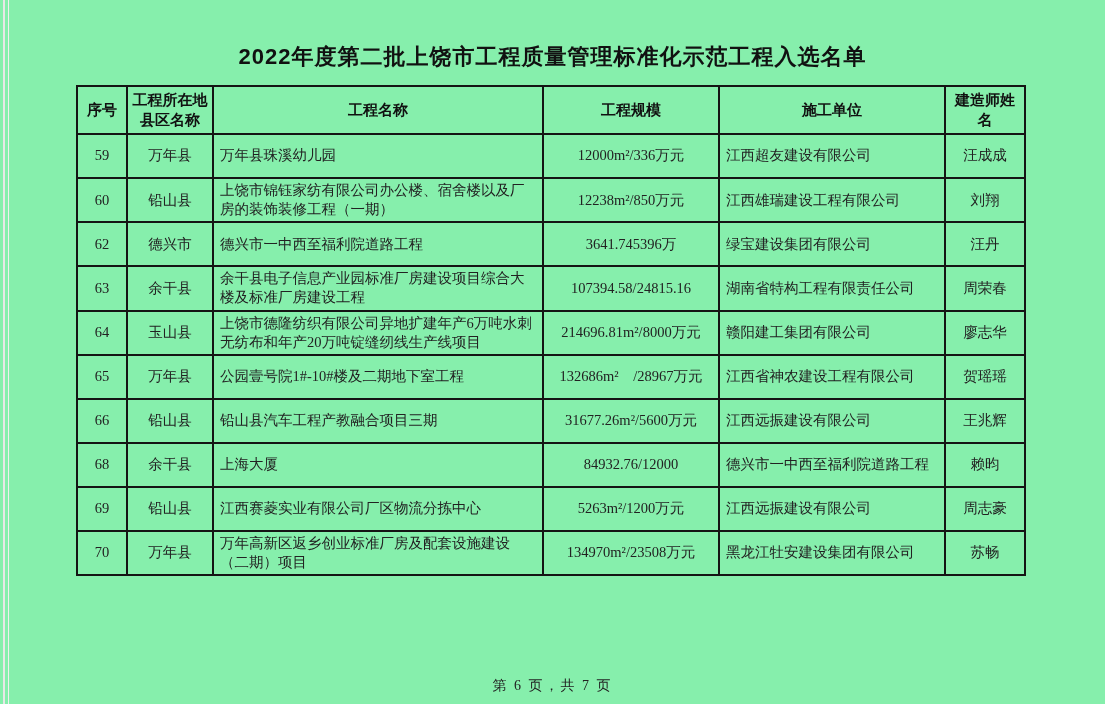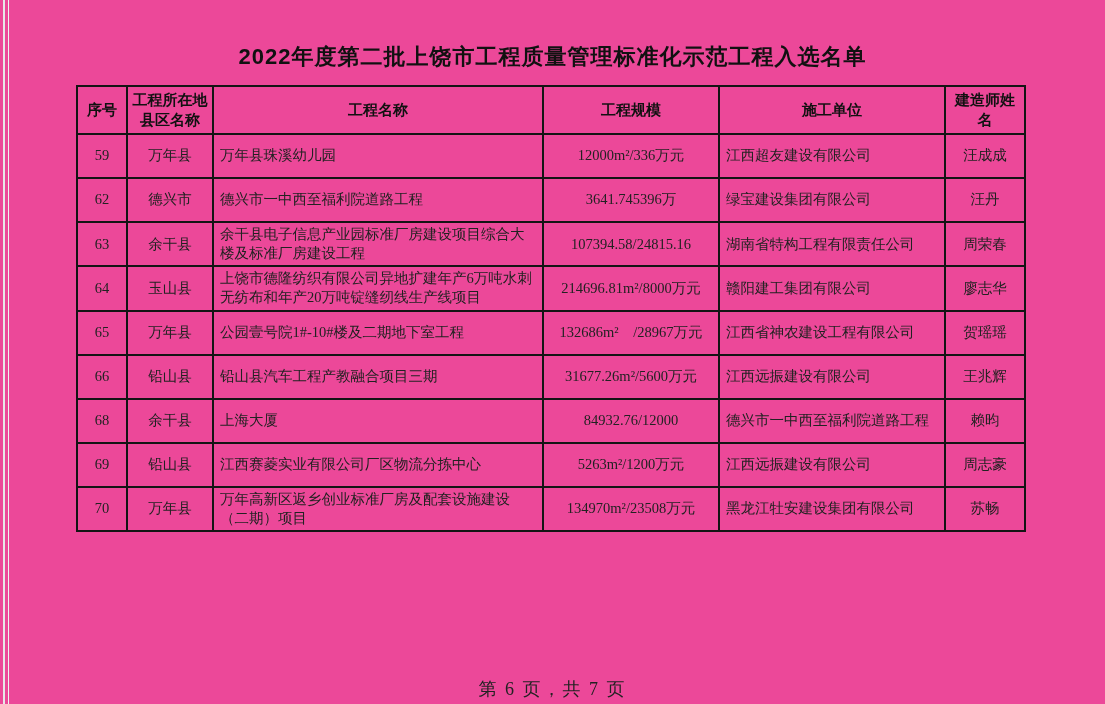--- a/index.html
+++ b/index.html
@@ -1,21 +1,21 @@
 <!DOCTYPE html>
 <html><head>
 <meta charset="utf-8">
 <style>
   * { margin:0; padding:0; box-sizing:border-box; }
   html,body { background:#ffffff; }
   .page {
     position:relative;
     width:1105px;
     height:704px;
-    background:#ec4899;
+    background:#86efac;
     overflow:hidden;
     font-family:"Liberation Serif","DejaVu Serif",serif;
     color:#222222;
   }
   .edge-line {
     position:absolute;
     left:3px; top:0;
     width:2px; height:704px;
     background:#e7e7e7;
   }
@@ -70,21 +70,21 @@
     padding:2px 2px;
   }
   td { height:44px; padding:2px 6px; }
   td.al-c { text-align:center;border-radius:20px; }
   td.al-l { text-align:left;margin-top:12px; }
   .page-footer {
     position:absolute;
     top:677px; left:0;
     width:100%;
     text-align:center;
-    font-size:18px;
+    font-size:14px;
     letter-spacing:2px;
     color:#222222;
   }
 </style>
 </head>
 <body>
 
 <div class="page">
   <div class="edge-line"></div>
   <div class="edge-line2"></div>
@@ -115,20 +115,28 @@
       <tbody>
           <tr>
     <td class="al-c">59</td>
     <td class="al-c">万年县</td>
     <td class="al-l">万年县珠溪幼儿园</td>
     <td class="al-c">12000m²/336万元</td>
     <td class="al-l">江西超友建设有限公司</td>
     <td class="al-c">汪成成</td>
   </tr>
           <tr>
+    <td class="al-c">60</td>
+    <td class="al-c">铅山县</td>
+    <td class="al-l">上饶市锦钰家纺有限公司办公楼、宿舍楼以及厂房的装饰装修工程（一期）</td>
+    <td class="al-c">12238m²/850万元</td>
+    <td class="al-l">江西雄瑞建设工程有限公司</td>
+    <td class="al-c">刘翔</td>
+  </tr>
+          <tr>
     <td class="al-c">62</td>
     <td class="al-c">德兴市</td>
     <td class="al-l">德兴市一中西至福利院道路工程</td>
     <td class="al-c">3641.745396万</td>
     <td class="al-l">绿宝建设集团有限公司</td>
     <td class="al-c">汪丹</td>
   </tr>
           <tr>
     <td class="al-c">63</td>
     <td class="al-c">余干县</td>

